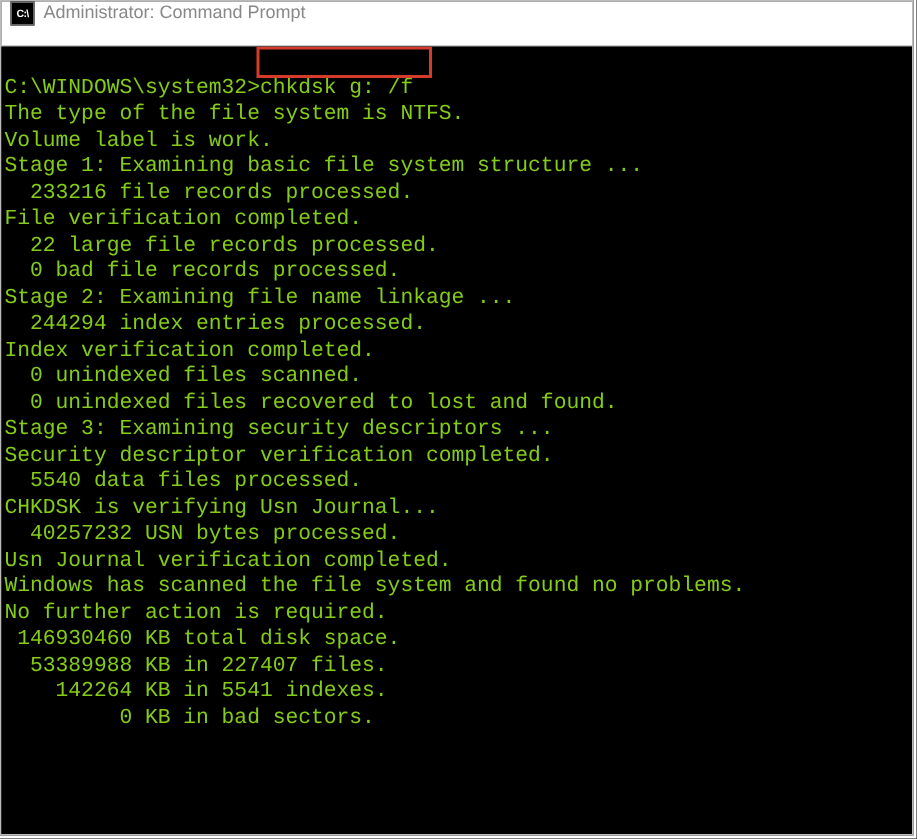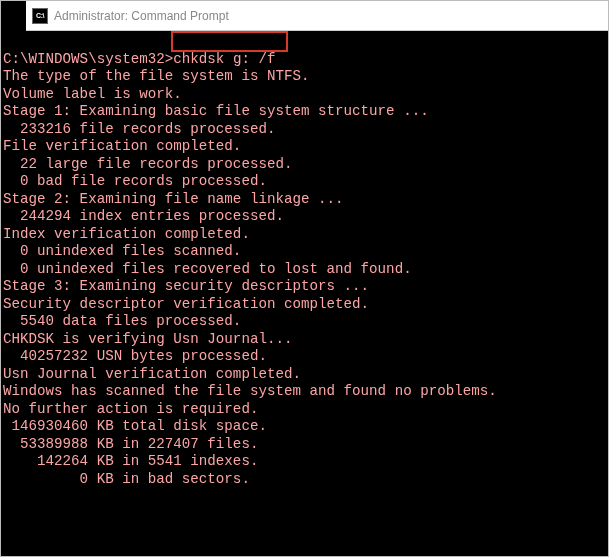--- a/index.html
+++ b/index.html
@@ -16,45 +16,44 @@
     border: 1px solid #bbb;
     background: #000;
     display: flex;
     flex-direction: column;
   }
   .titlebar {
     height: 30px;
     background: #fff;
     border-bottom: 1px solid #ccc;
     display: flex;
-    align-items: center;
+    align-items: flex-start;
     padding: 0 6px;
     font-family: "Segoe UI", Tahoma, sans-serif;
     font-size: 12px;
     color: #888;
-    margin-left: 25px;
   }
   .titlebar .icon {
     width: 16px;
     height: 16px;
     background: #000;
     border: 1px solid #666;
     margin-right: 6px;
     display: inline-flex;
     align-items: center;
     justify-content: center;
     color: #fff;
     font-size: 7px;
     font-weight: bold;
     letter-spacing: -0.5px;
   }
   .terminal {
     flex: 1;
     background: #000;
-    color: #fca5a5;
+    color: #84cc16;
     font-size: 14.2px;
     line-height: 17.5px;
     padding: 2px 2px;
     white-space: pre;
     font-family: "Courier New", monospace;
     font-weight: normal;
     position: relative;
     overflow: hidden;
   }
   .highlight-box {

